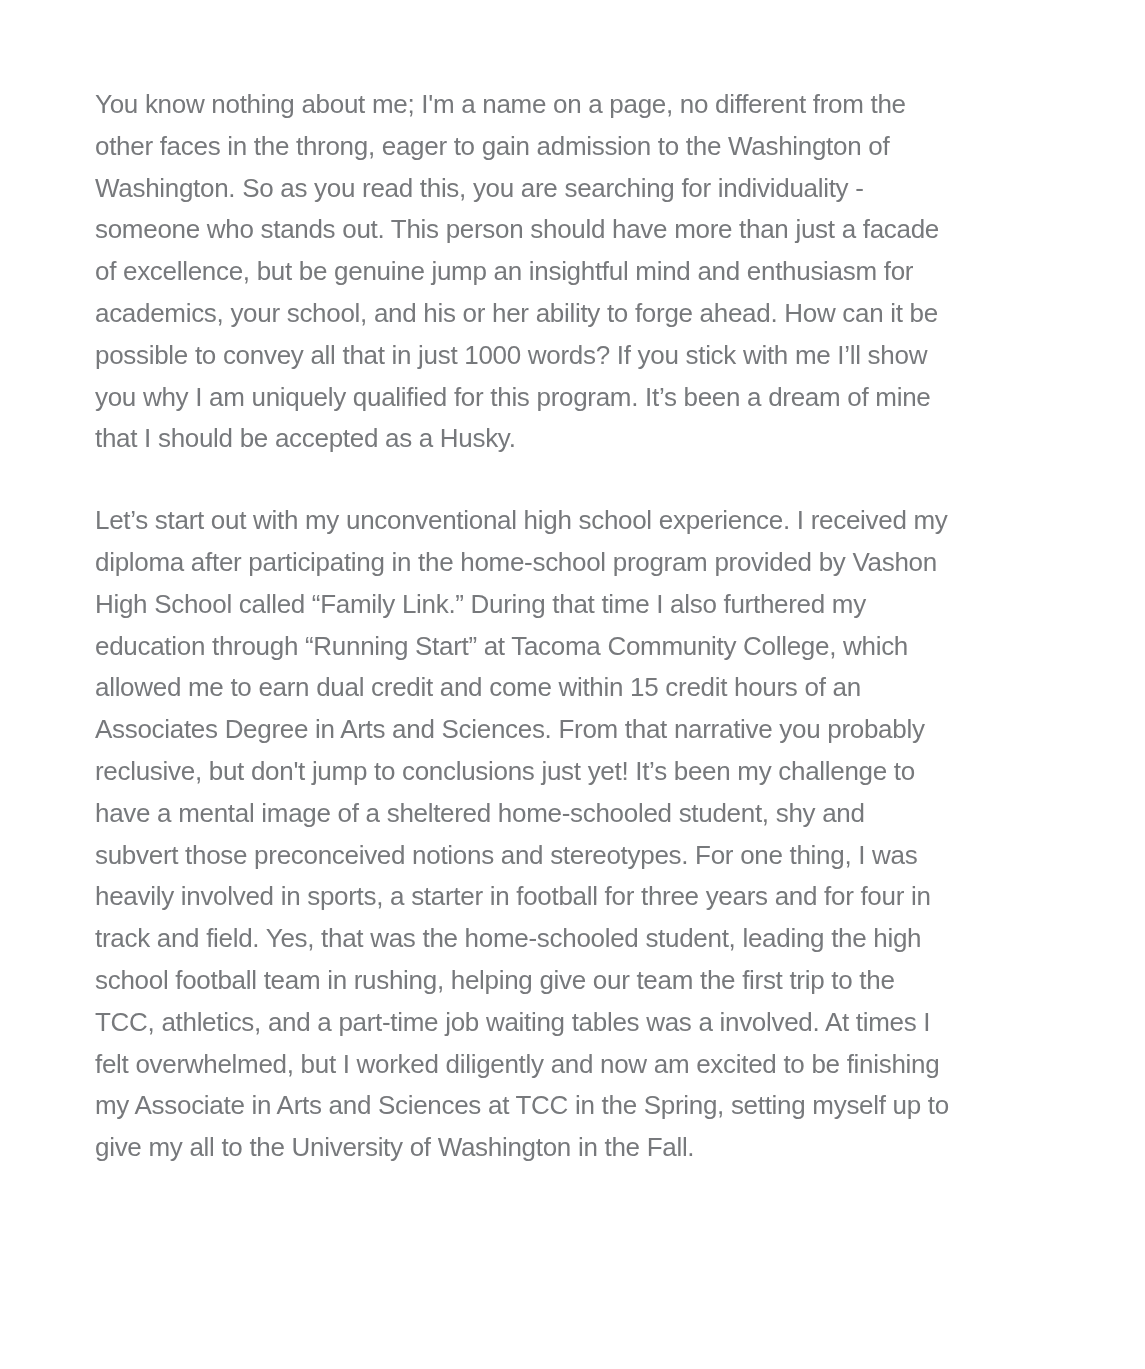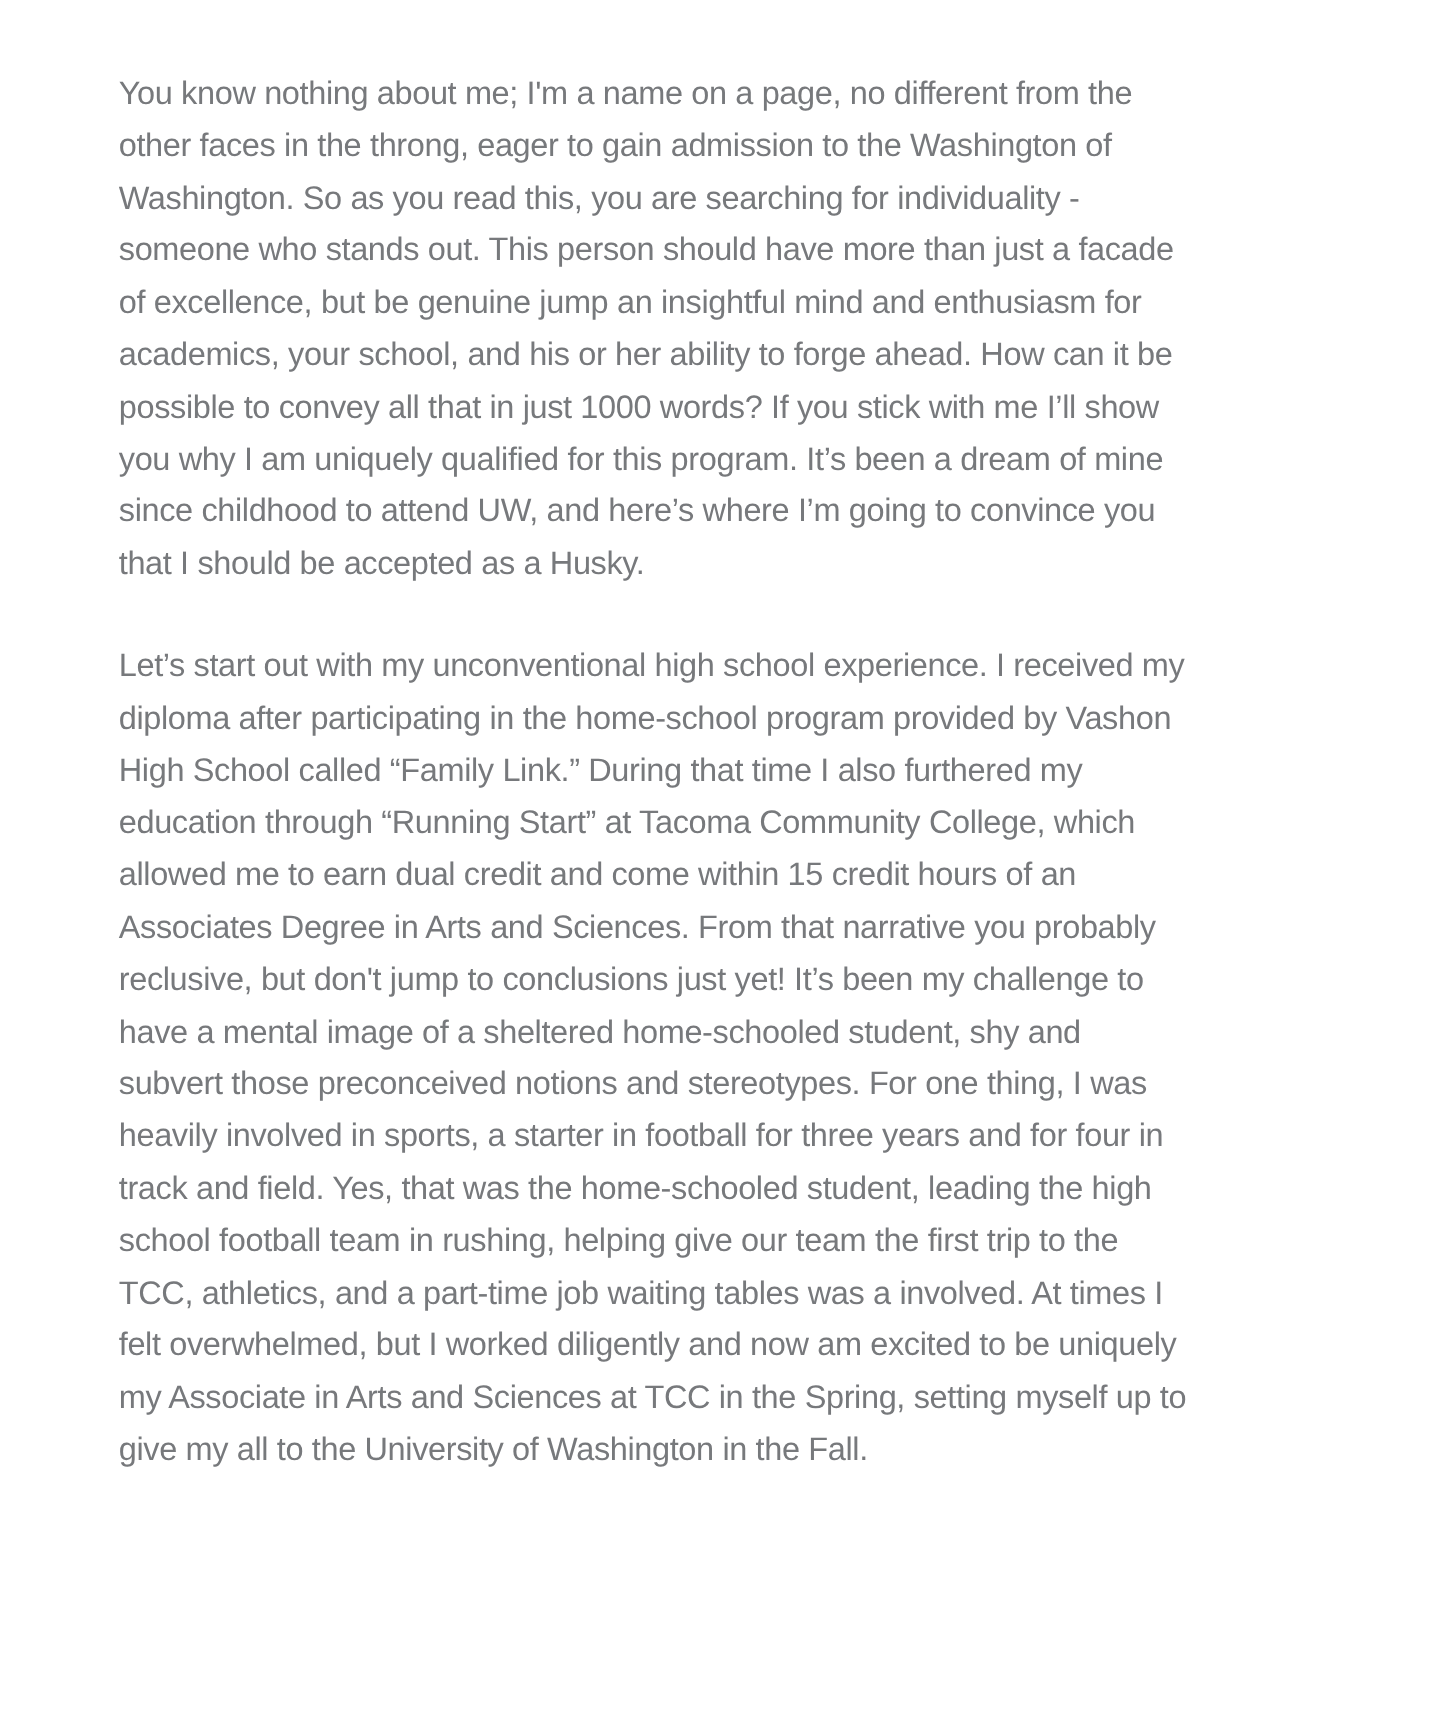--- a/index.html
+++ b/index.html
@@ -10,21 +10,21 @@
   body {
     width: 1145px;
     height: 1369px;
     overflow: hidden;
     font-family: "Liberation Sans", sans-serif;
   }
   .page {
     box-sizing: border-box;
     width: 1145px;
     height: 1369px;
-    padding: 54px 90px 0 95px;
+    padding: 84px 90px 0 95px;
     background: #ffffff;
   }
   .essay {
     width: 960px;
   }
   .paragraph {
     margin: 0 0 40px 0;
   }
   .line {
     white-space: nowrap;
@@ -41,35 +41,34 @@
   <article class="essay" id="essay-body">
       <div class="paragraph">
         <div class="line">You know nothing about me; I'm a name on a page, no different from the</div>
         <div class="line">other faces in the throng, eager to gain admission to the Washington of</div>
         <div class="line">Washington. So as you read this, you are searching for individuality -</div>
         <div class="line">someone who stands out. This person should have more than just a facade</div>
         <div class="line">of excellence, but be genuine jump an insightful mind and enthusiasm for</div>
         <div class="line">academics, your school, and his or her ability to forge ahead. How can it be</div>
         <div class="line">possible to convey all that in just 1000 words? If you stick with me I’ll show</div>
         <div class="line">you why I am uniquely qualified for this program. It’s been a dream of mine</div>
-        <div class="line">since childhood to attend UW, and here’s where I’m going to convince you</div>
         <div class="line">that I should be accepted as a Husky.</div>
       </div>
       <div class="paragraph">
         <div class="line">Let’s start out with my unconventional high school experience. I received my</div>
         <div class="line">diploma after participating in the home-school program provided by Vashon</div>
         <div class="line">High School called “Family Link.” During that time I also furthered my</div>
         <div class="line">education through “Running Start” at Tacoma Community College, which</div>
         <div class="line">allowed me to earn dual credit and come within 15 credit hours of an</div>
         <div class="line">Associates Degree in Arts and Sciences. From that narrative you probably</div>
         <div class="line">reclusive, but don't jump to conclusions just yet! It’s been my challenge to</div>
         <div class="line">have a mental image of a sheltered home-schooled student, shy and</div>
         <div class="line">subvert those preconceived notions and stereotypes. For one thing, I was</div>
         <div class="line">heavily involved in sports, a starter in football for three years and for four in</div>
         <div class="line">track and field. Yes, that was the home-schooled student, leading the high</div>
         <div class="line">school football team in rushing, helping give our team the first trip to the</div>
         <div class="line">TCC, athletics, and a part-time job waiting tables was a involved. At times I</div>
-        <div class="line">felt overwhelmed, but I worked diligently and now am excited to be uniquely</div>
+        <div class="line">felt overwhelmed, but I worked diligently and now am excited to be finishing</div>
         <div class="line">my Associate in Arts and Sciences at TCC in the Spring, setting myself up to</div>
         <div class="line">give my all to the University of Washington in the Fall.</div>
       </div>
     </article>
 </main>
 
 </body></html>

